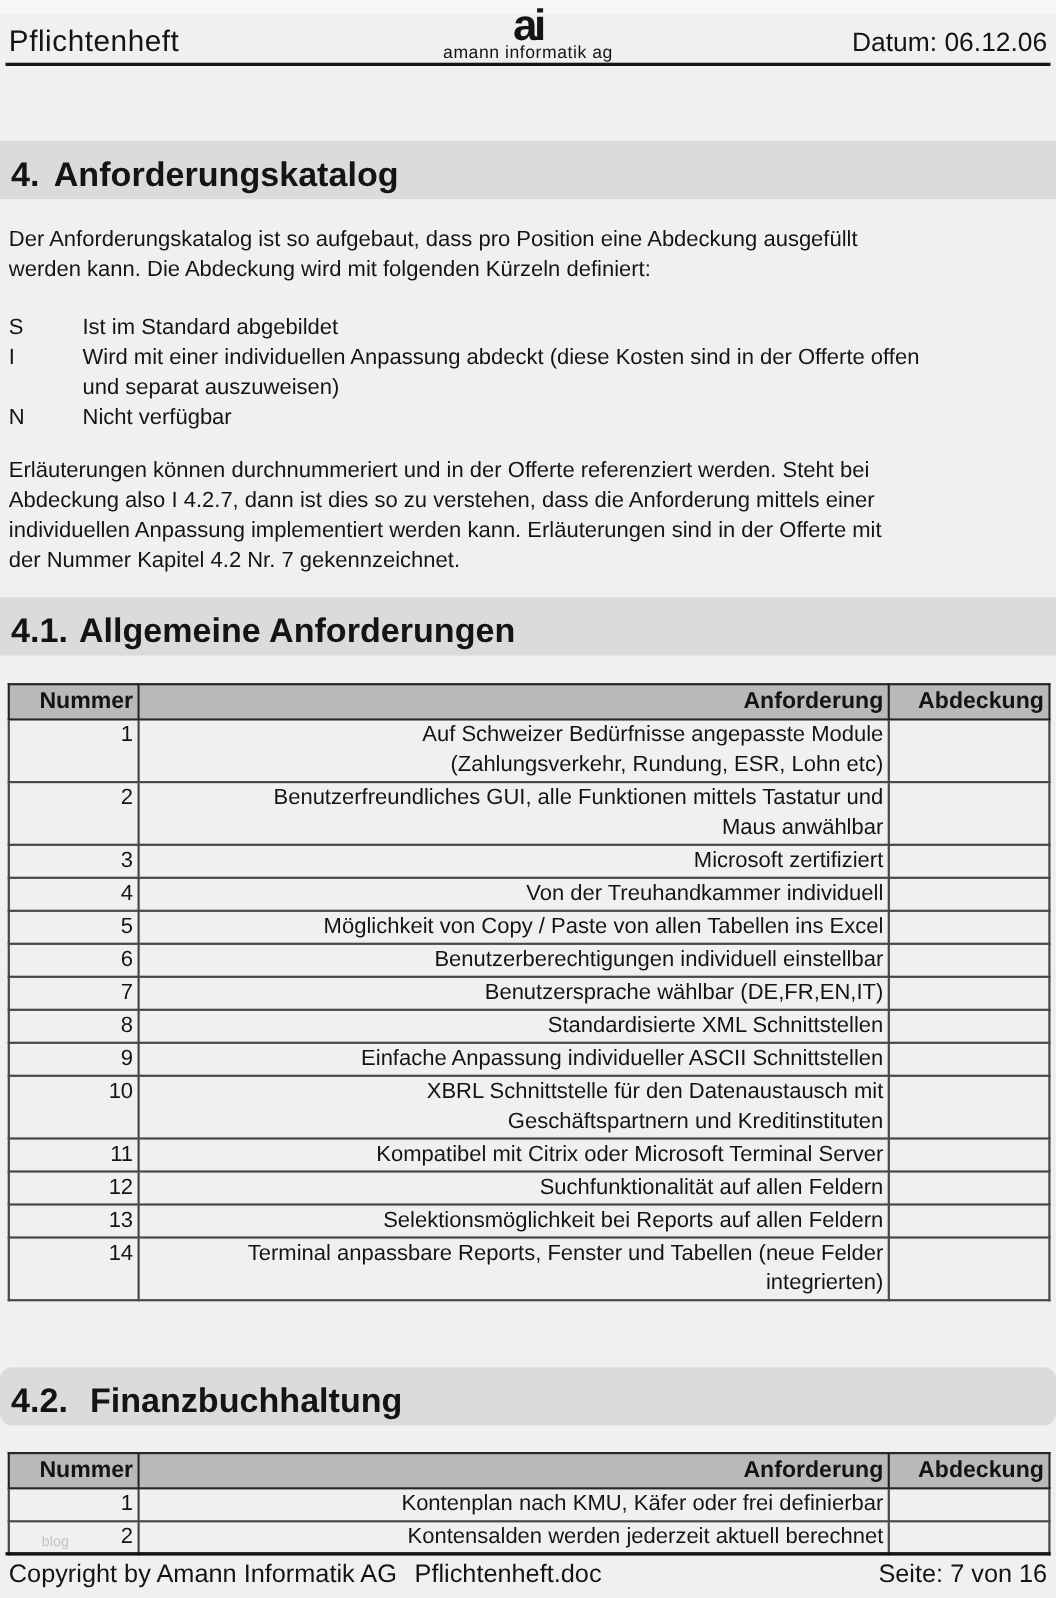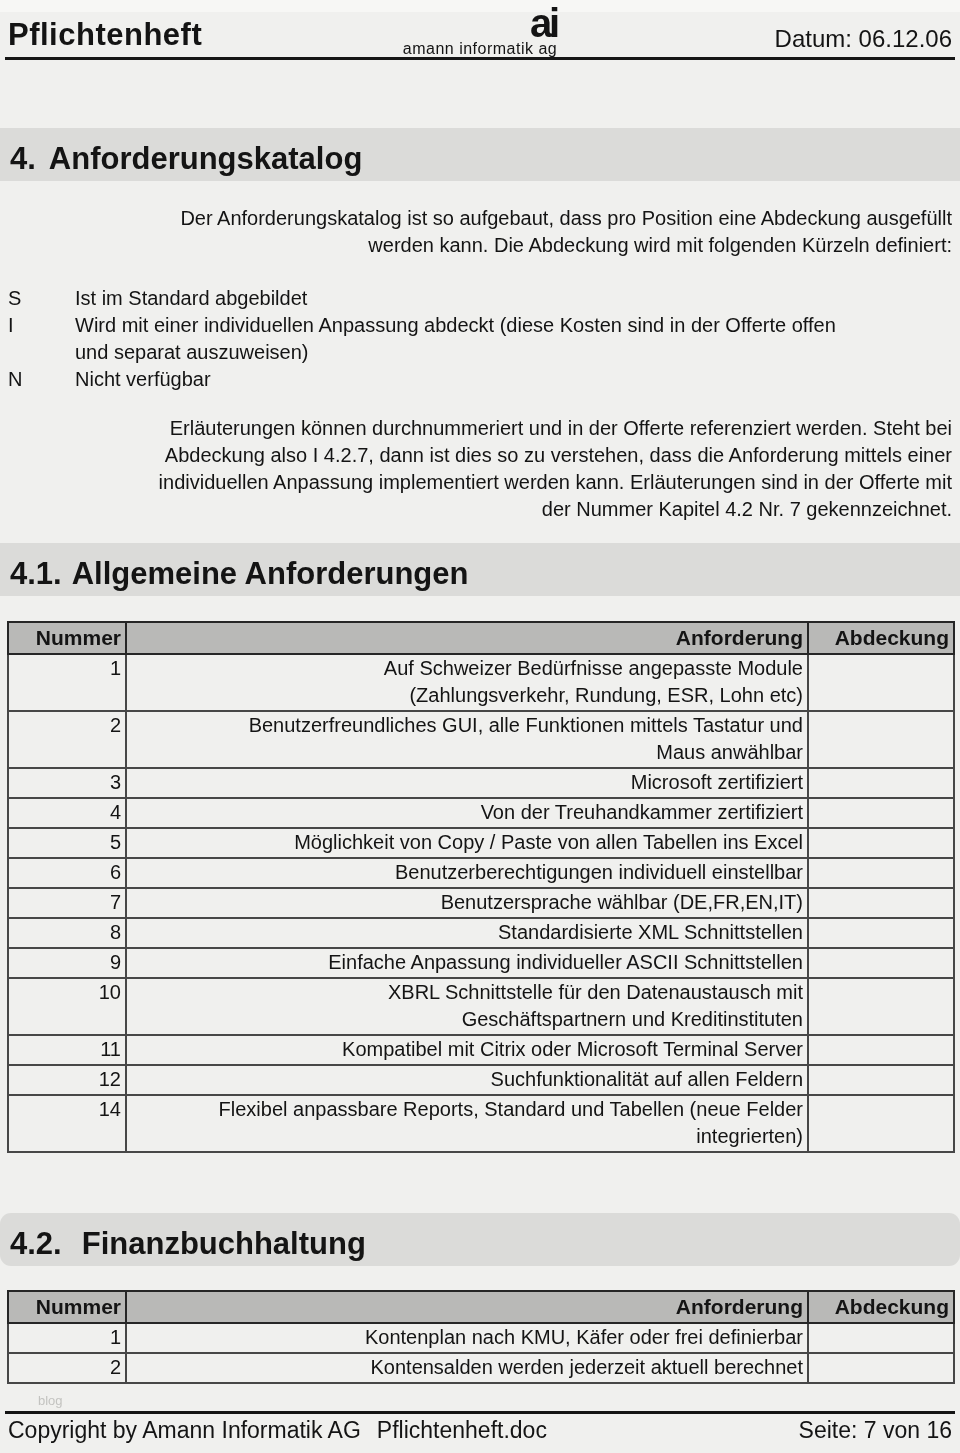--- a/index.html
+++ b/index.html
@@ -23,25 +23,25 @@
   .top-strip{height:12px;background:#f7f7f5;}
   
   .page-header{
     position:relative;
     margin:0 5px;
     height:48px;
     border-bottom:3px solid #161616;
   }
   .doc-title{
     position:absolute;left:3px;bottom:4px;
-    font-size:31px;font-weight:bold;letter-spacing:0.5px;
+    font-size:27px;font-weight:normal;letter-spacing:0.5px;
   }
   .company-logo{
     position:absolute;left:50%;transform:translateX(-50%);
-    bottom:0;text-align:right;line-height:1;
+    bottom:0;text-align:center;line-height:1;
   }
   .logo-mark{
     font-size:40px;font-weight:bold;letter-spacing:-3px;
     line-height:0.85;display:block;
   }
   .logo-text{
     font-size:16px;letter-spacing:0.5px;display:block;margin-top:1px;
   }
   .date-label{
     position:absolute;right:3px;bottom:4px;
@@ -59,21 +59,20 @@
   .bar-4 .section-number{margin-right:13px;}
   .bar-4-1{margin-top:20px;}
   .bar-4-1 .section-number{margin-right:10px;}
   .bar-4-2{margin-top:60px;border-radius:11px;}
   .bar-4-2 .section-number{margin-right:20px;}
   
   .body-text{
     margin:0 8px;
     font-size:20px;line-height:27px;
     white-space:pre-line;
-    text-align:right;
   }
   .intro{margin-top:24px;}
   .explanation{margin-top:22px;}
   .abbr-list{margin:26px 8px 0;}
   .abbr-item{
     display:grid;grid-template-columns:67px 1fr;
     font-size:20px;line-height:27px;
   }
   .abbr-text{white-space:pre-line;}
   
@@ -187,21 +186,21 @@
 Maus anwählbar</td>
         <td class="col-abdeckung"></td>
       </tr>
       <tr>
         <td class="col-nummer">3</td>
         <td class="col-anforderung">Microsoft zertifiziert</td>
         <td class="col-abdeckung"></td>
       </tr>
       <tr>
         <td class="col-nummer">4</td>
-        <td class="col-anforderung">Von der Treuhandkammer zertifiziert</td>
+        <td class="col-anforderung">Von der Treuhandkammer individuell</td>
         <td class="col-abdeckung"></td>
       </tr>
       <tr>
         <td class="col-nummer">5</td>
         <td class="col-anforderung">Möglichkeit von Copy / Paste von allen Tabellen ins Excel</td>
         <td class="col-abdeckung"></td>
       </tr>
       <tr>
         <td class="col-nummer">6</td>
         <td class="col-anforderung">Benutzerberechtigungen individuell einstellbar</td>
@@ -232,22 +231,27 @@
         <td class="col-nummer">11</td>
         <td class="col-anforderung">Kompatibel mit Citrix oder Microsoft Terminal Server</td>
         <td class="col-abdeckung"></td>
       </tr>
       <tr>
         <td class="col-nummer">12</td>
         <td class="col-anforderung">Suchfunktionalität auf allen Feldern</td>
         <td class="col-abdeckung"></td>
       </tr>
       <tr>
+        <td class="col-nummer">13</td>
+        <td class="col-anforderung">Selektionsmöglichkeit bei Reports auf allen Feldern</td>
+        <td class="col-abdeckung"></td>
+      </tr>
+      <tr>
         <td class="col-nummer">14</td>
-        <td class="col-anforderung">Flexibel anpassbare Reports, Standard und Tabellen (neue Felder
+        <td class="col-anforderung">Terminal anpassbare Reports, Fenster und Tabellen (neue Felder
 integrierten)</td>
         <td class="col-abdeckung"></td>
       </tr>
     </tbody>
 </table>
 
 <div class="section-bar bar-4-2">
   <span class="section-number">4.2.</span><span class="section-title">Finanzbuchhaltung</span>
 </div>
 

